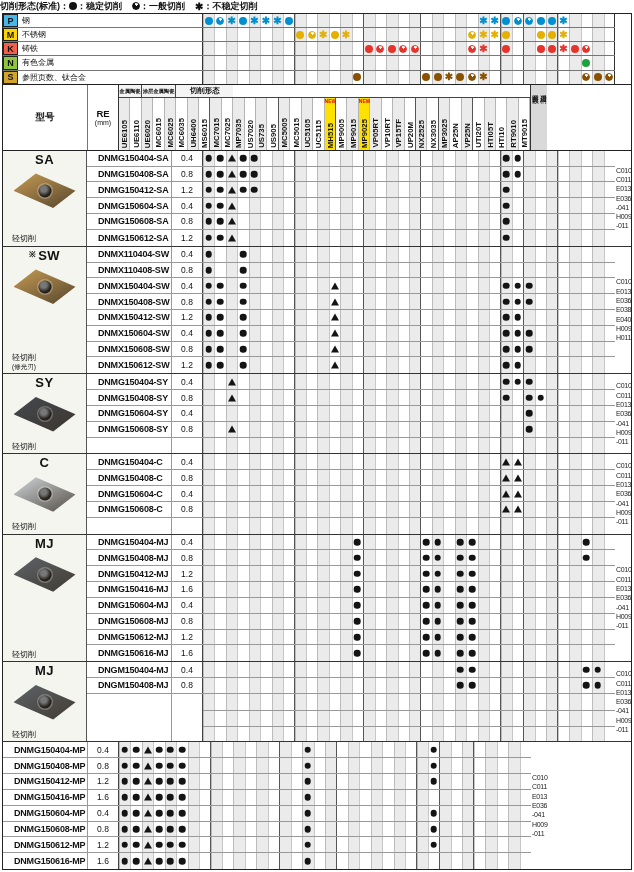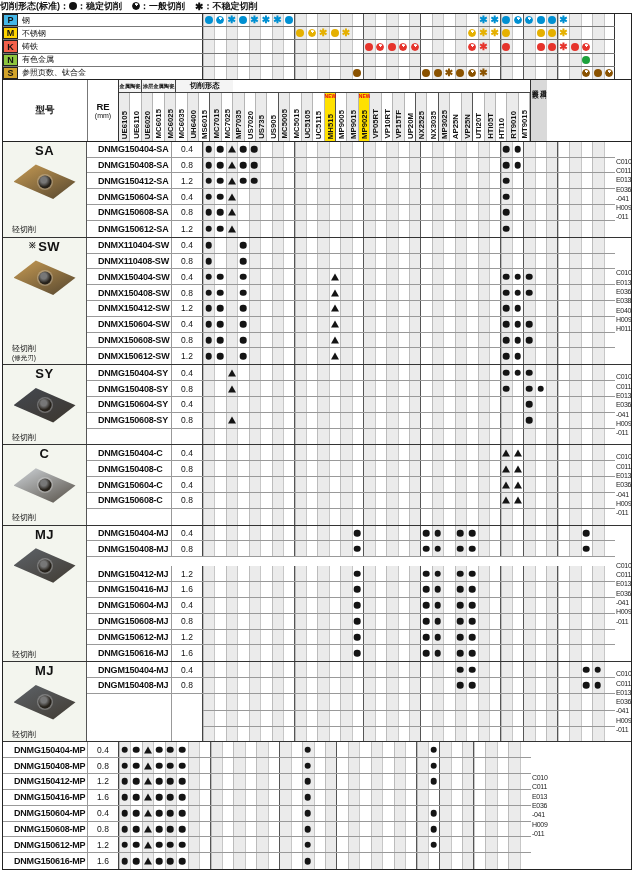--- a/index.html
+++ b/index.html
@@ -869,21 +869,21 @@
                 <i class="vsep" style="left: 319.832px;"></i>
                 <i class="vsep" style="left: 354.164px;"></i>
                 <span class="dk" style="left: 154.494px;"></span>
                 <span class="dk" style="left: 223.158px;"></span>
                 <span class="dk" style="left: 234.602px;"></span>
                 <span class="dk" style="left: 257.49px;"></span>
                 <span class="dk" style="left: 268.934px;"></span>
                 <span class="dk" style="left: 383.374px;"></span>
               </div>
             </div>
-            <div class="b-row" style="height: 15.84px; margin-top: 9px;">
+            <div class="b-row" style="height: 15.84px;">
               <div class="b-model">DNMG150412-MJ</div>
               <div class="b-re">1.2</div>
               <div class="b-strip strip-bg">
                 <i class="vsep" style="left: 90.952px;"></i>
                 <i class="vsep" style="left: 159.616px;"></i>
                 <i class="vsep" style="left: 216.836px;"></i>
                 <i class="vsep" style="left: 296.944px;"></i>
                 <i class="vsep" style="left: 319.832px;"></i>
                 <i class="vsep" style="left: 354.164px;"></i>
                 <span class="dk" style="left: 154.494px;"></span>

